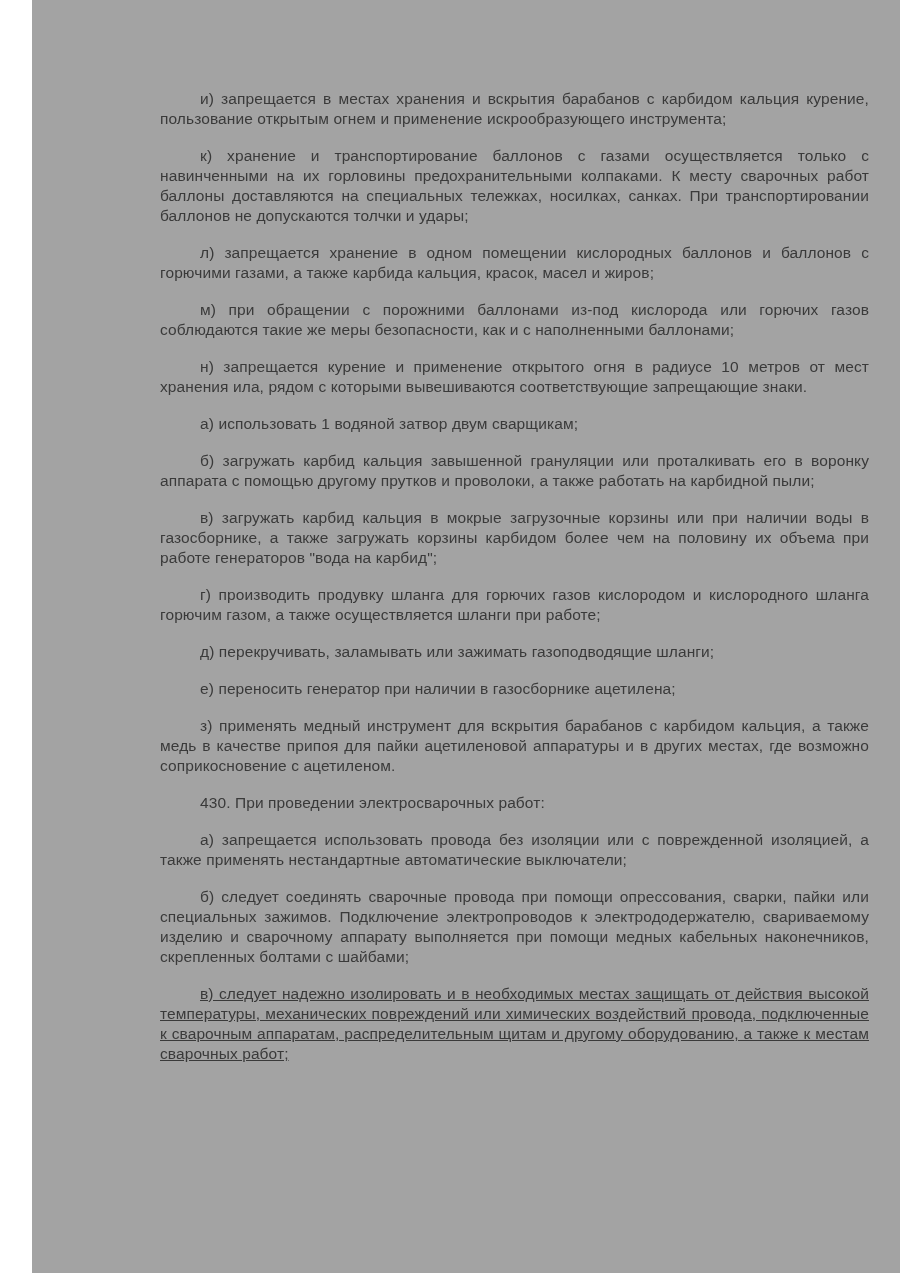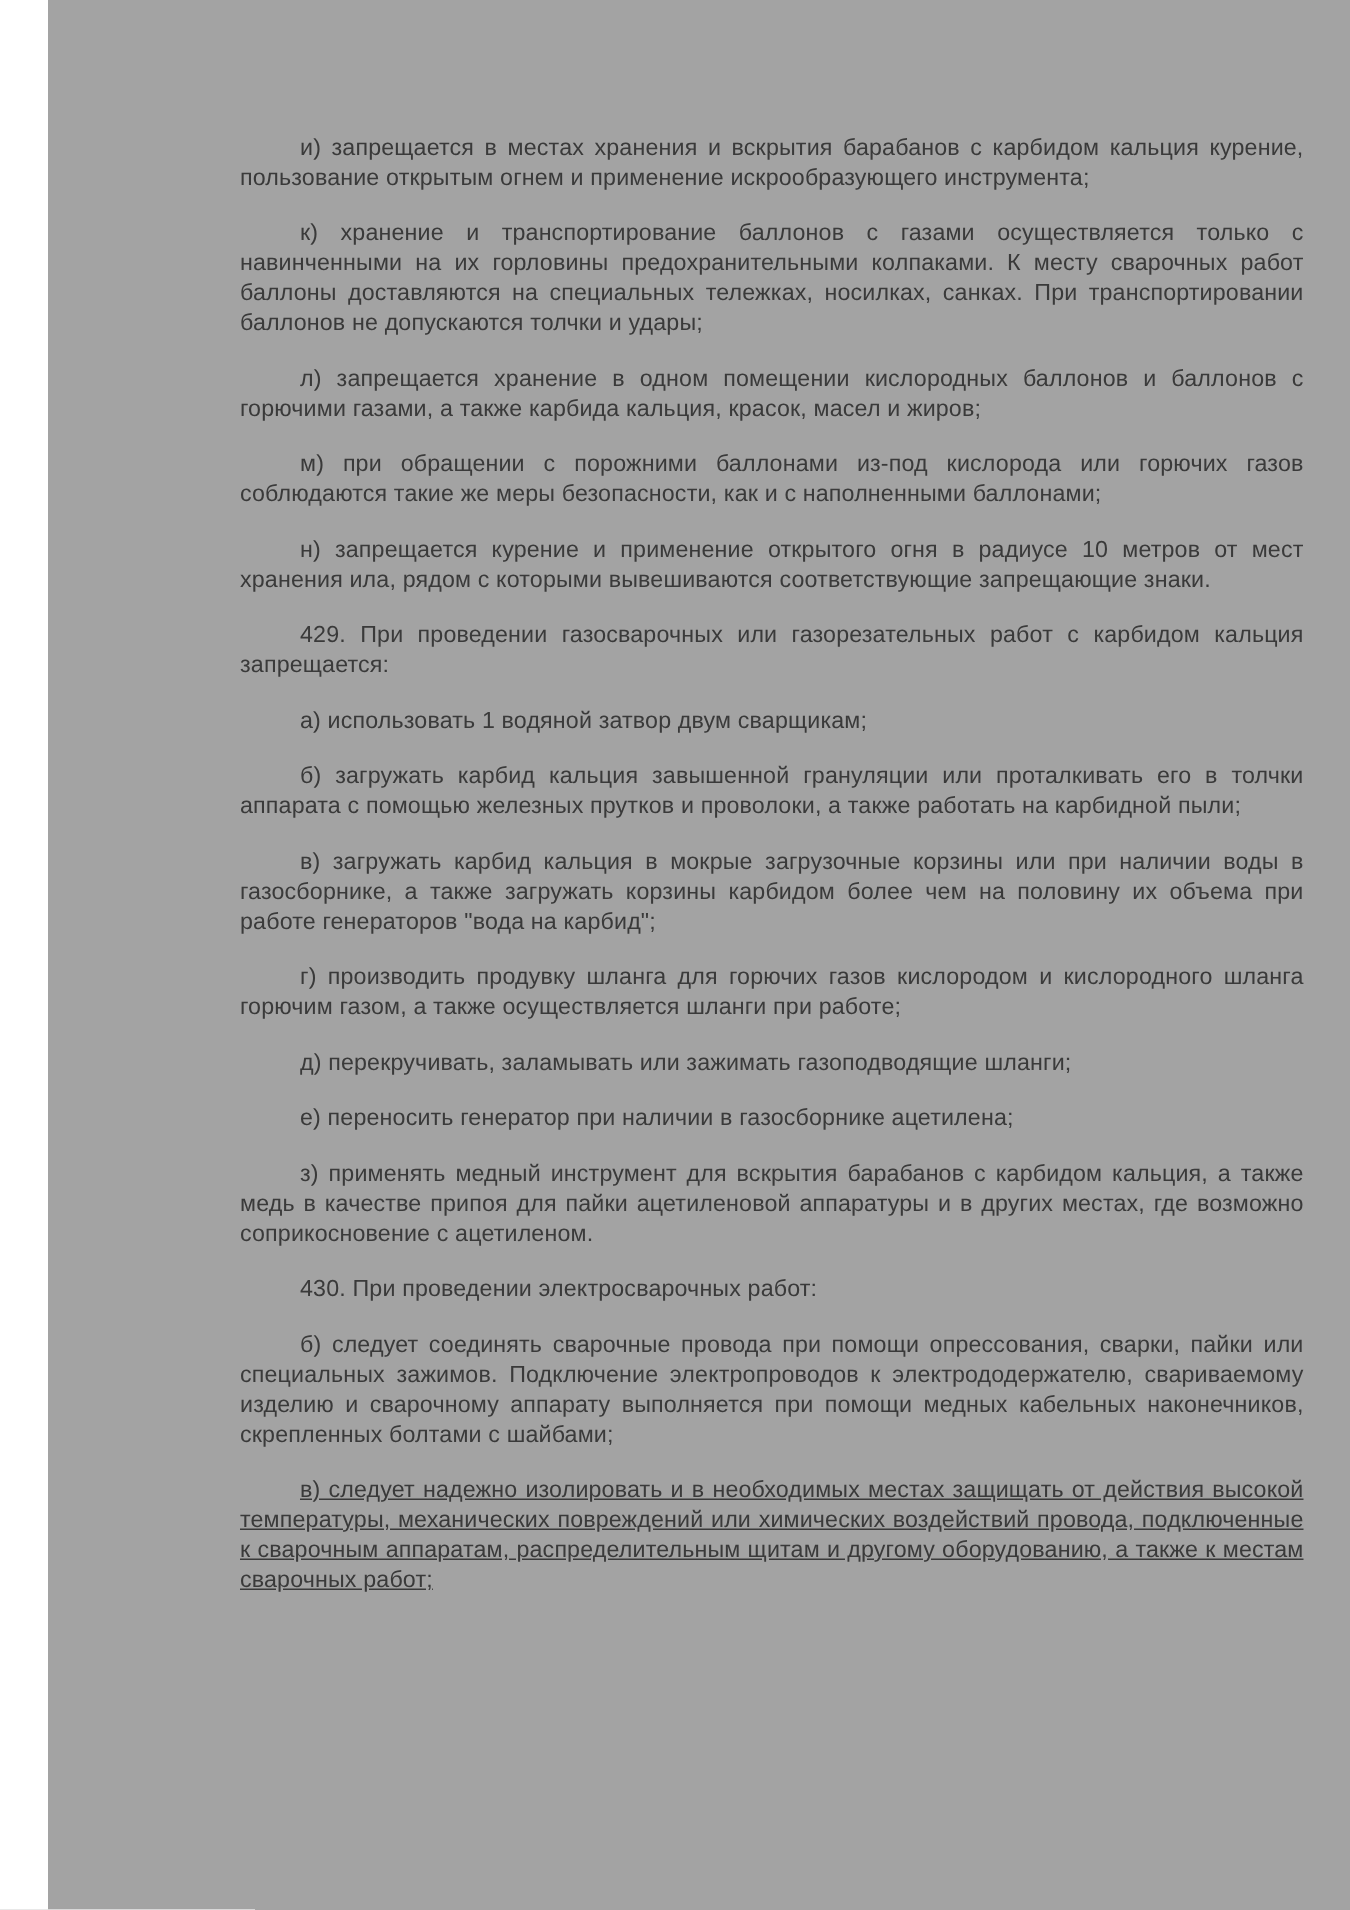--- a/index.html
+++ b/index.html
@@ -41,25 +41,25 @@
 </head>
 <body>
 
 <div class="page">
   <div class="text-block">
       <p class="para">и) запрещается в местах хранения и вскрытия барабанов с карбидом кальция курение, пользование открытым огнем и применение искрообразующего инструмента;</p>
       <p class="para">к) хранение и транспортирование баллонов с газами осуществляется только с навинченными на их горловины предохранительными колпаками. К месту сварочных работ баллоны доставляются на специальных тележках, носилках, санках. При транспортировании баллонов не допускаются толчки и удары;</p>
       <p class="para">л) запрещается хранение в одном помещении кислородных баллонов и баллонов с горючими газами, а также карбида кальция, красок, масел и жиров;</p>
       <p class="para">м) при обращении с порожними баллонами из-под кислорода или горючих газов соблюдаются такие же меры безопасности, как и с наполненными баллонами;</p>
       <p class="para">н) запрещается курение и применение открытого огня в радиусе 10 метров от мест хранения ила, рядом с которыми вывешиваются соответствующие запрещающие знаки.</p>
-      <p class="para">429. При проведении газосварочных или газорезательных работ с карбидом кальция запрещается:</p>
       <p class="para">а) использовать 1 водяной затвор двум сварщикам;</p>
-      <p class="para">б) загружать карбид кальция завышенной грануляции или проталкивать его в толчки аппарата с помощью железных прутков и проволоки, а также работать на карбидной пыли;</p>
+      <p class="para">б) загружать карбид кальция завышенной грануляции или проталкивать его в воронку аппарата с помощью другому прутков и проволоки, а также работать на карбидной пыли;</p>
       <p class="para">в) загружать карбид кальция в мокрые загрузочные корзины или при наличии воды в газосборнике, а также загружать корзины карбидом более чем на половину их объема при работе генераторов "вода на карбид";</p>
       <p class="para">г) производить продувку шланга для горючих газов кислородом и кислородного шланга горючим газом, а также осуществляется шланги при работе;</p>
       <p class="para">д) перекручивать, заламывать или зажимать газоподводящие шланги;</p>
       <p class="para">е) переносить генератор при наличии в газосборнике ацетилена;</p>
       <p class="para">з) применять медный инструмент для вскрытия барабанов с карбидом кальция, а также медь в качестве припоя для пайки ацетиленовой аппаратуры и в других местах, где возможно соприкосновение с ацетиленом.</p>
       <p class="para">430. При проведении электросварочных работ:</p>
+      <p class="para">а) запрещается использовать провода без изоляции или с поврежденной изоляцией, а также применять нестандартные автоматические выключатели;</p>
       <p class="para">б) следует соединять сварочные провода при помощи опрессования, сварки, пайки или специальных зажимов. Подключение электропроводов к электрододержателю, свариваемому изделию и сварочному аппарату выполняется при помощи медных кабельных наконечников, скрепленных болтами с шайбами;</p>
       <p class="para">в) следует надежно изолировать и в необходимых местах защищать от действия высокой температуры, механических повреждений или химических воздействий провода, подключенные к сварочным аппаратам, распределительным щитам и другому оборудованию, а также к местам сварочных работ;</p>
     </div>
 </div>
 
 </body></html>

